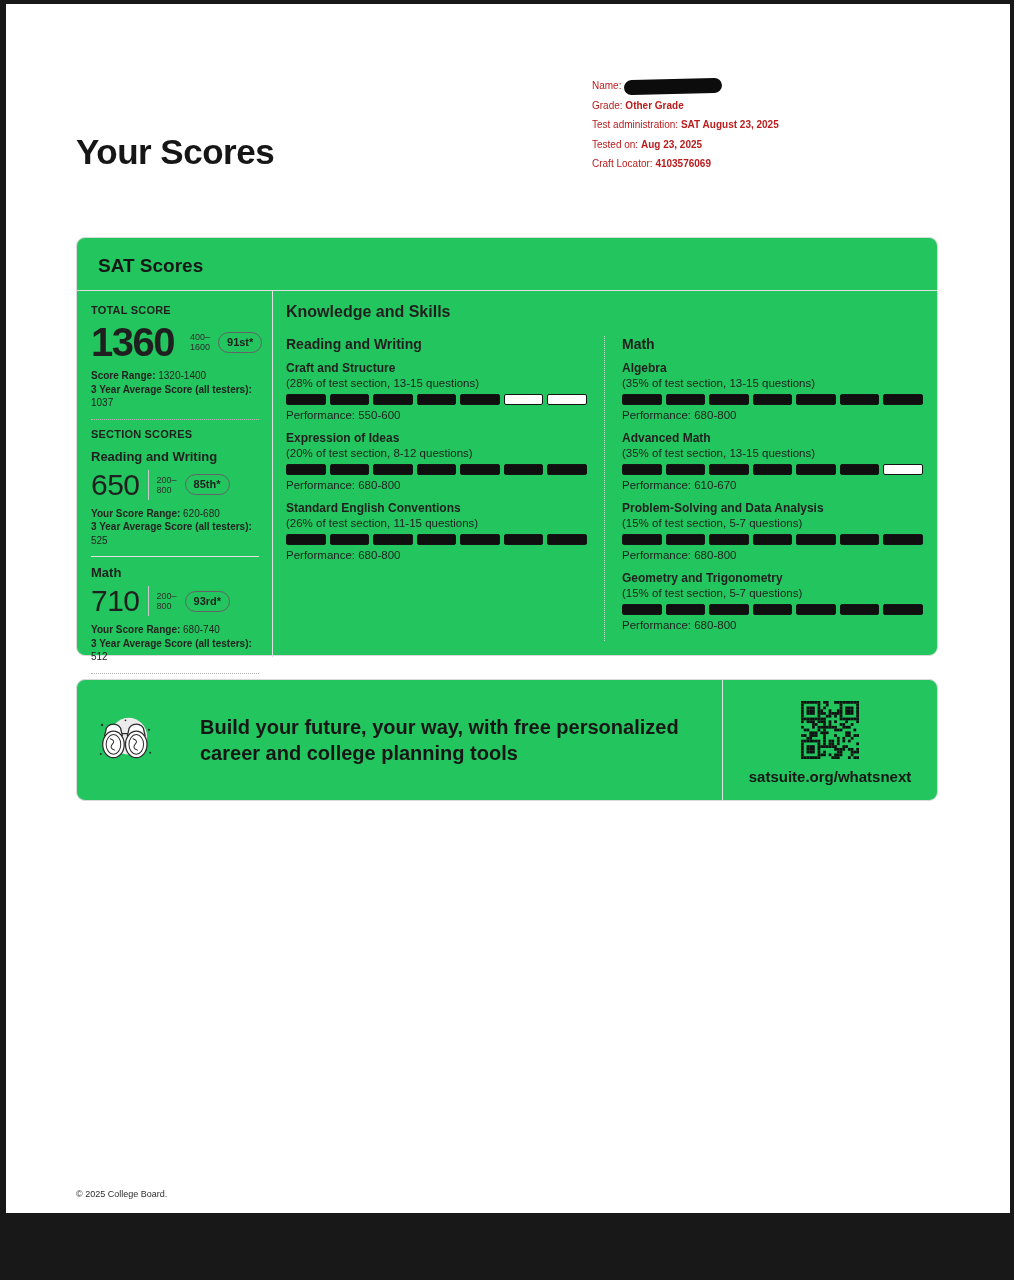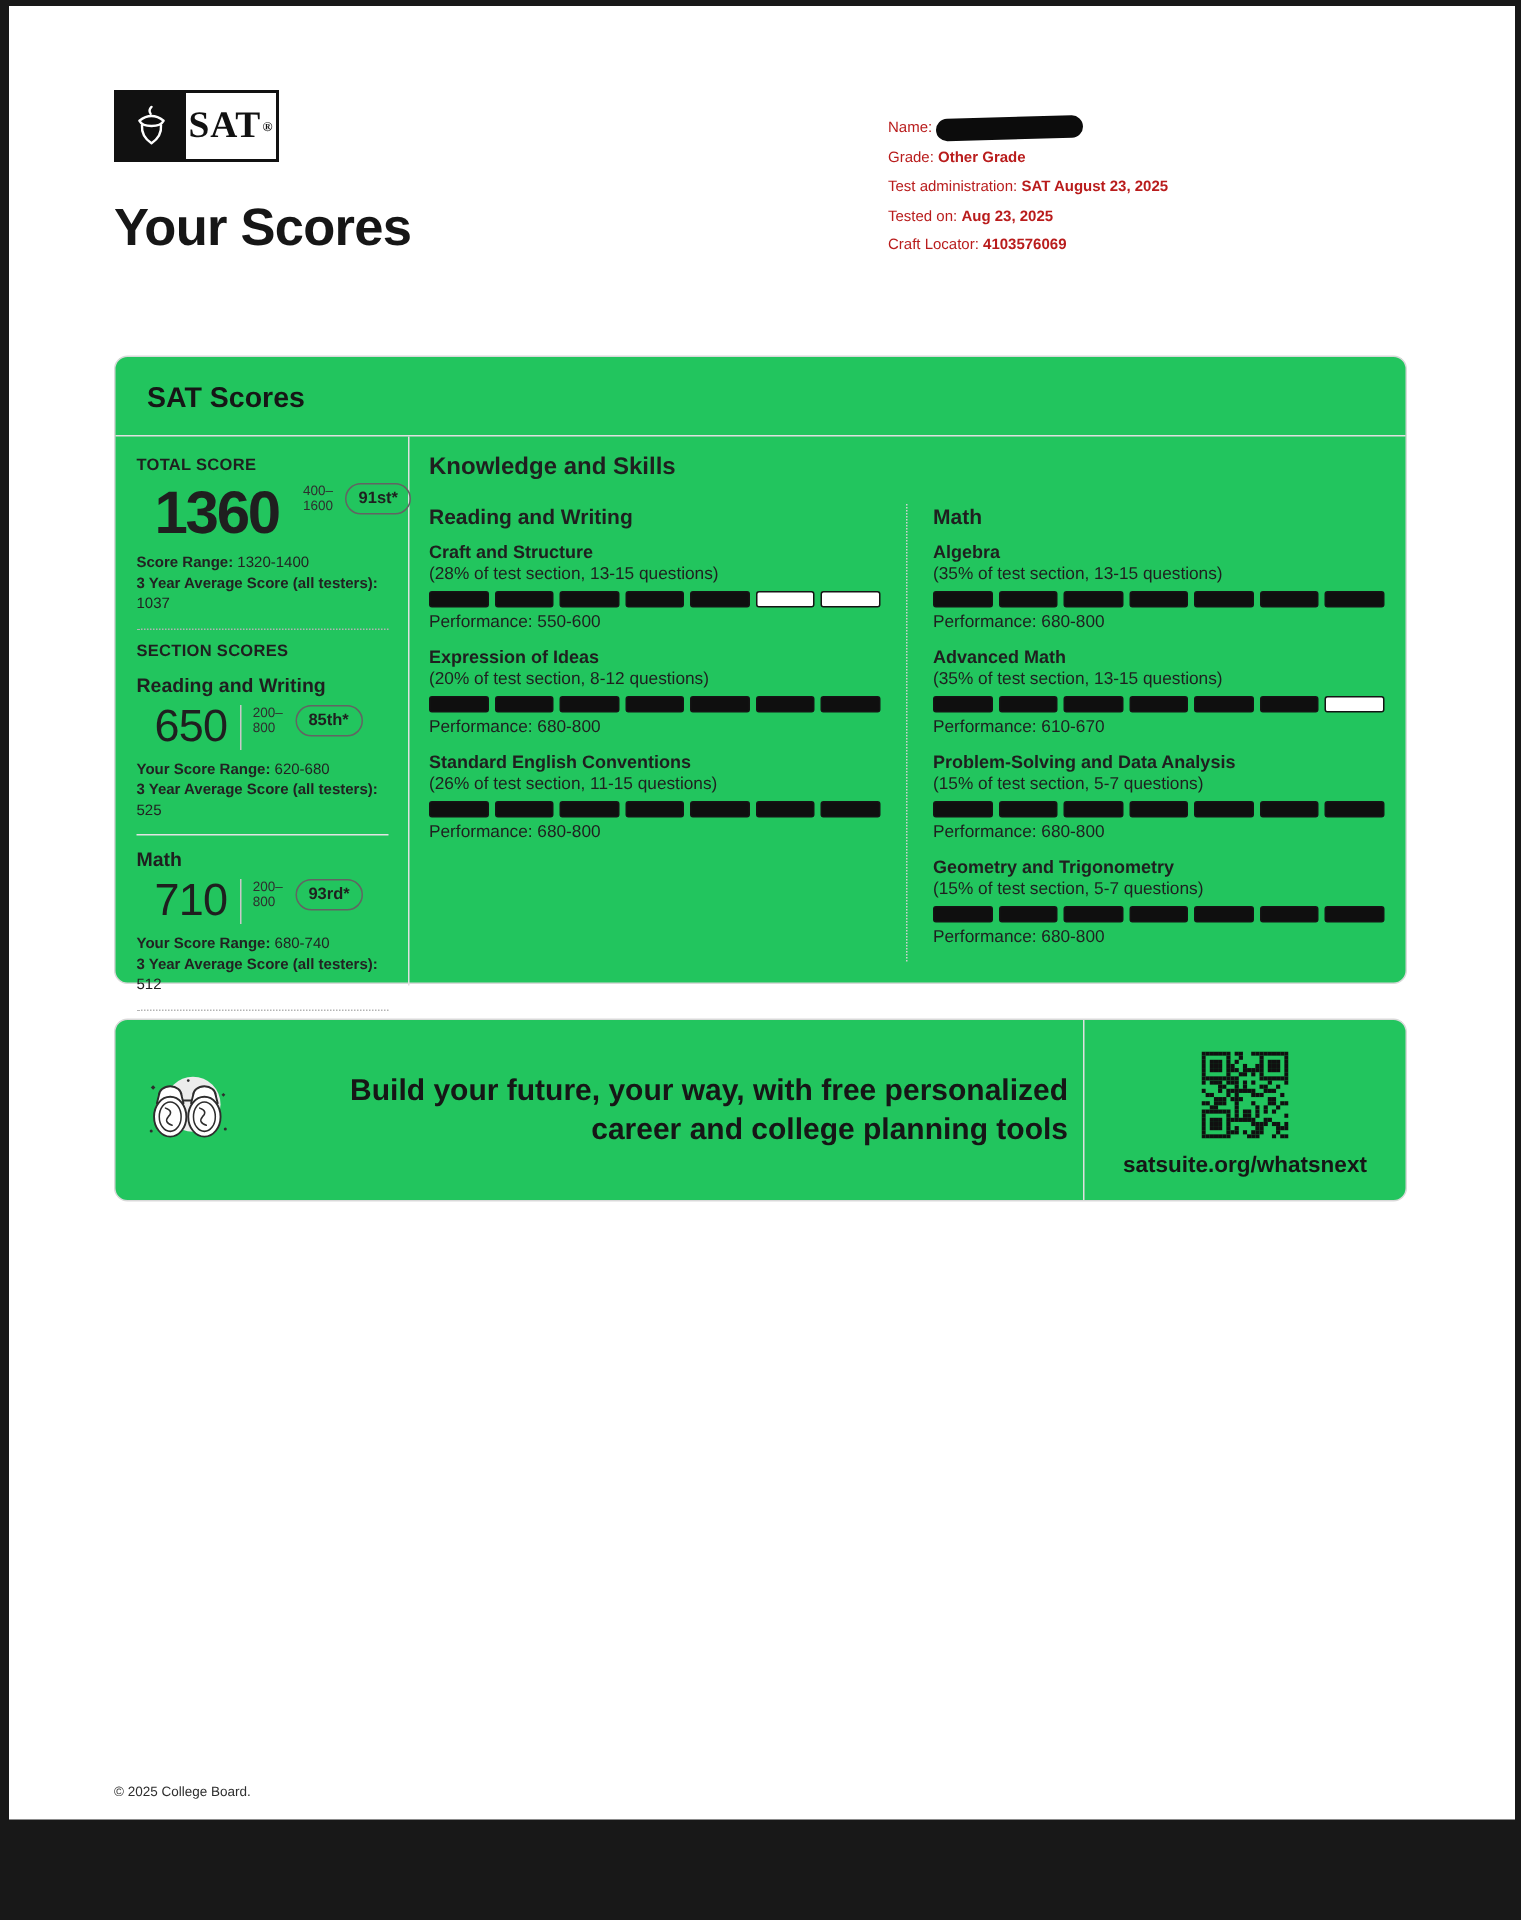--- a/index.html
+++ b/index.html
@@ -20,21 +20,21 @@
   
   .card { position:absolute; left:70px; background:#22c55e; border:1px solid #d9d9d9; border-radius:9px; }
   .scores-card { top:233px; width:862px; height:419px; }
   .card-title { font-size:19px; font-weight:800; padding:17px 21px 13px; color:#161616; }
   .card-rule { border-top:1px solid #e0e0e0; }
   .card-body { display:flex; height:calc(100% - 51px); }
   .left-col { width:196px; border-right:1px solid #e0e0e0; padding:10px 13px 8px 14px; }
   .right-col { flex:1; padding:10px 14px 8px 13px; }
 
   .mini-heading { font-size:11px; font-weight:800; letter-spacing:.2px; margin-top:3px; }
-  .score-row { display:flex; align-items:flex-start; gap:8px; margin:6px 12px 7px; }
+  .score-row { display:flex; align-items:center; gap:8px; margin:6px 0 7px; }
   .big-score { font-size:40px; font-weight:800; letter-spacing:-1.5px; line-height:1; }
   .sec-score { font-size:30px; font-weight:400; letter-spacing:-.5px; line-height:1; }
   .vdiv { width:1px; align-self:stretch; background:#c9c9c9; }
   .scale { font-size:9px; line-height:10px; color:#2e2e2e; }
   .pill { border:1.5px solid #636363; border-radius:999px; padding:3px 8px 4px; font-size:11px; font-weight:700; white-space:nowrap; }
   .sub-line { font-size:10px; line-height:13.5px; color:#222; }
   .sub-line b { font-weight:700; }
   .dotted-sep { border-top:1px dotted #b3b3b3; margin:9px 0 8px; }
   .solid-sep { border-top:1px solid #e3e3e3; margin:9px 0 8px; }
   .section-name { font-size:13px; font-weight:800; margin-top:2px; }
@@ -52,48 +52,33 @@
   .skill { margin-bottom:9px; }
   .skill-name { font-size:12px; font-weight:700; line-height:15px; }
   .skill-detail { font-size:11.5px; line-height:15px; color:#1f1f1f; }
   .skill-bar { display:flex; gap:4px; margin:3px 0 3px; height:11px; }
   .seg { flex:1; border:1px solid #141414; border-radius:2px; background:#fff; }
   .seg.fill { background:#0f0f0f; }
   .skill-perf { font-size:11.5px; line-height:14px; color:#1f1f1f; }
 
   
   .banner-card { top:675px; width:862px; height:122px; display:flex; }
-  .banner-left { flex:1; display:flex; align-items:center; padding:0 10px 0 20px; gap:46px;text-align:right; }
+  .banner-left { flex:1; display:flex; align-items:center; padding:0 10px 0 20px; gap:46px; }
   .banner-headline { font-size:20px; font-weight:800; line-height:26px; max-width:512px; color:#161616; }
   .banner-right { width:215px; border-left:1px solid #e0e0e0; display:flex; flex-direction:column; align-items:center; justify-content:center; gap:9px; padding-top:6px; }
   .qr-box { width:58px; height:58px; }
   .qr-url { font-size:15px; font-weight:700; color:#161616; }
 
   .page-footer { position:absolute; left:70px; top:1185px; font-size:9px; color:#2e2e2e; }
 </style>
 </head>
 <body>
 
 <div class="sheet">
 
-  <div class="sat-logo">
-    <div class="logo-acorn-box">
-      <svg width="28" height="30" viewBox="0 0 24 26">
-        <g fill="none" stroke="#ffffff" stroke-width="1.4" stroke-linecap="round" stroke-linejoin="round">
-          <path d="M12 2 q-2 2 -0.5 4"></path>
-          <path d="M5 10 Q12 4.5 19 10 Q17.5 13 12 13 Q6.5 13 5 10 Z"></path>
-          <path d="M6.5 12.5 Q6 19 12 23 Q18 19 17.5 12.5"></path>
-        </g>
-      </svg>
-    </div>
-    <div class="logo-wordmark">
-      <span>SAT</span>
-        <span class="logo-reg">®</span>
-    </div>
-  </div>
 
   <div class="page-title">Your Scores</div>
 
   <div class="info-block">
     <div>
       <span>Name:</span><span class="redact-blob"></span>
     </div>
     <div>
       <span>Grade:</span> <b>Other Grade</b>
     </div>

